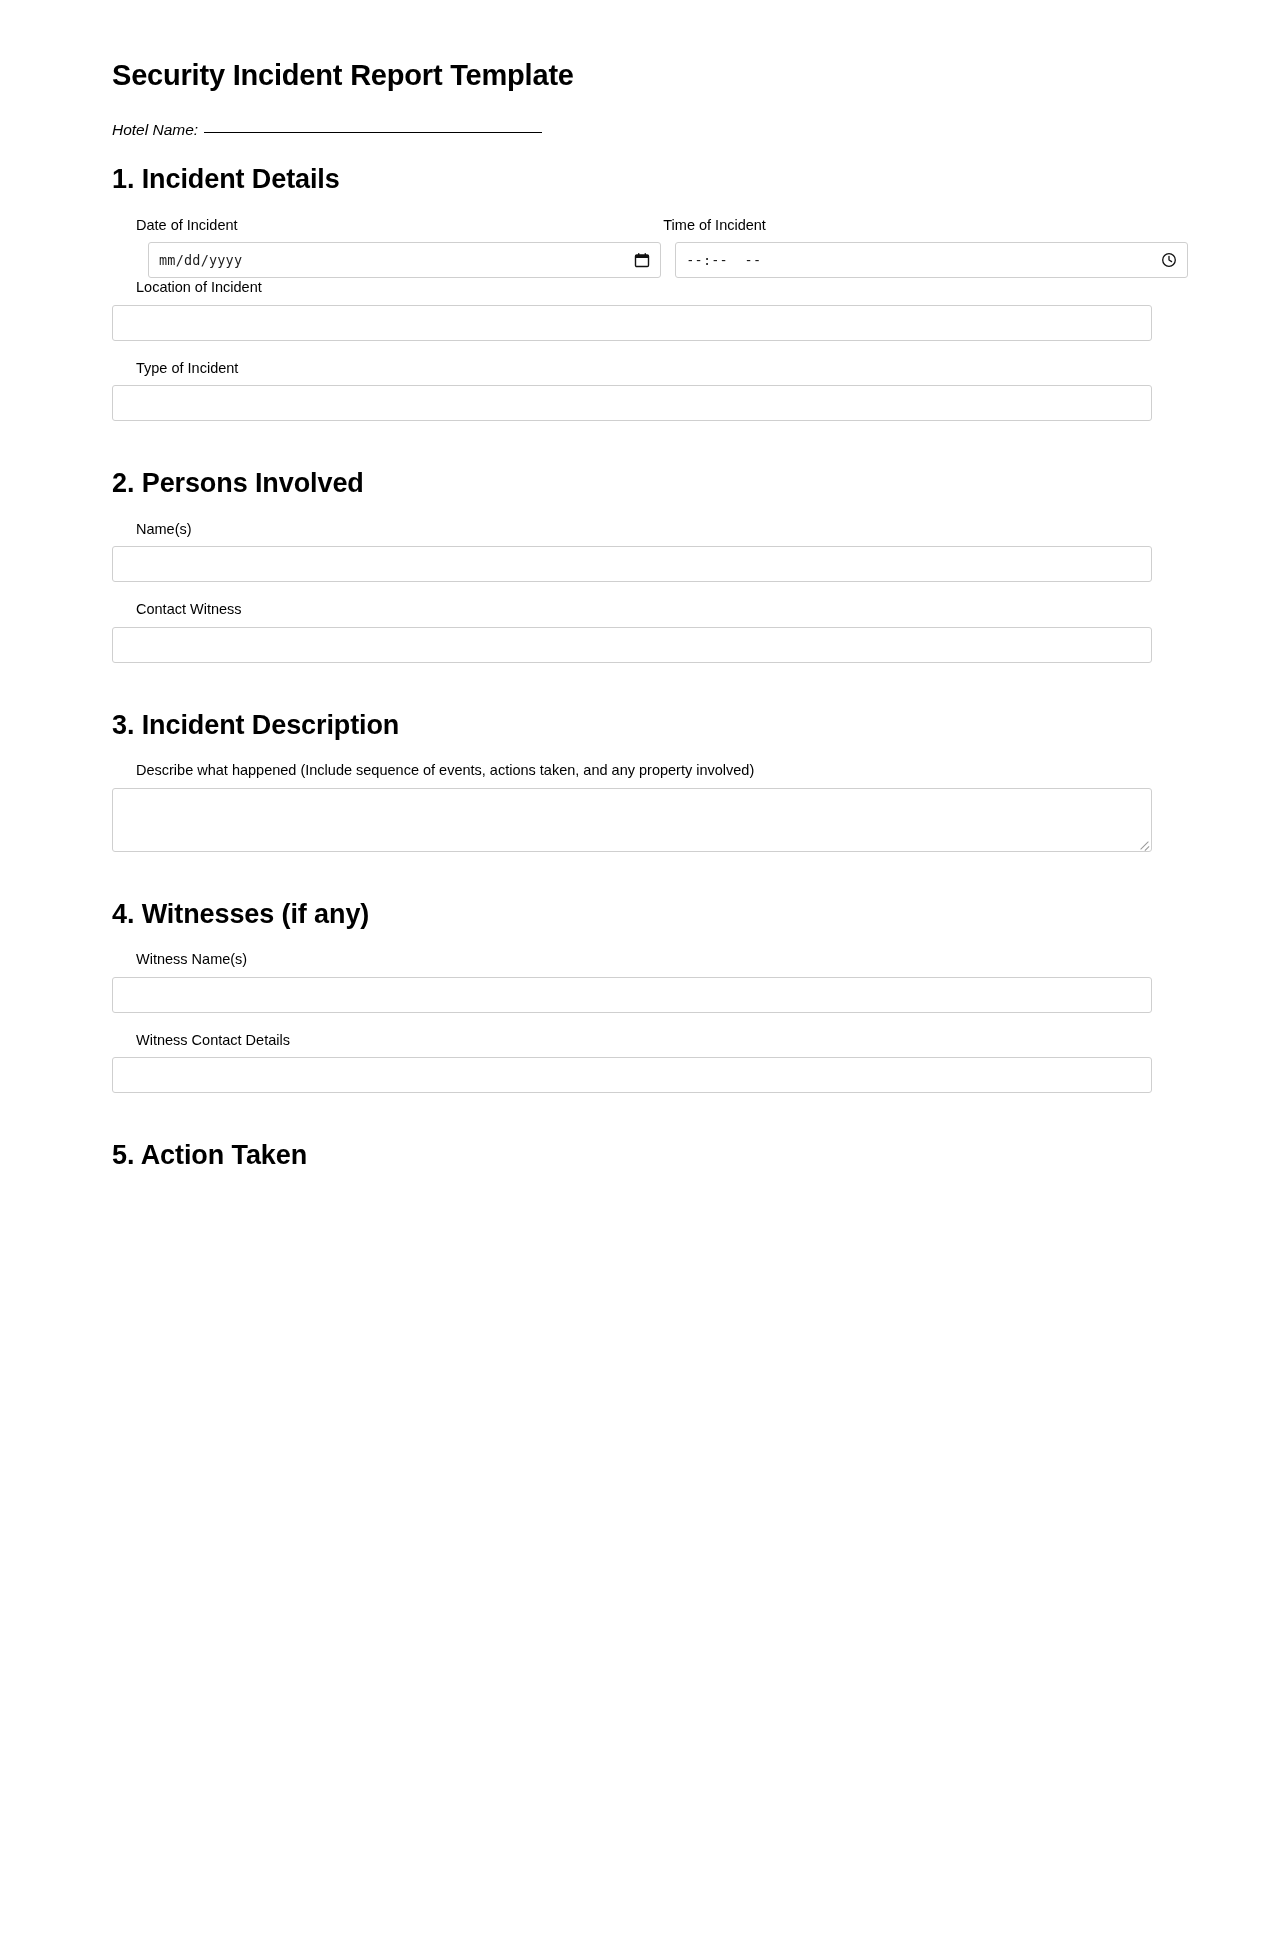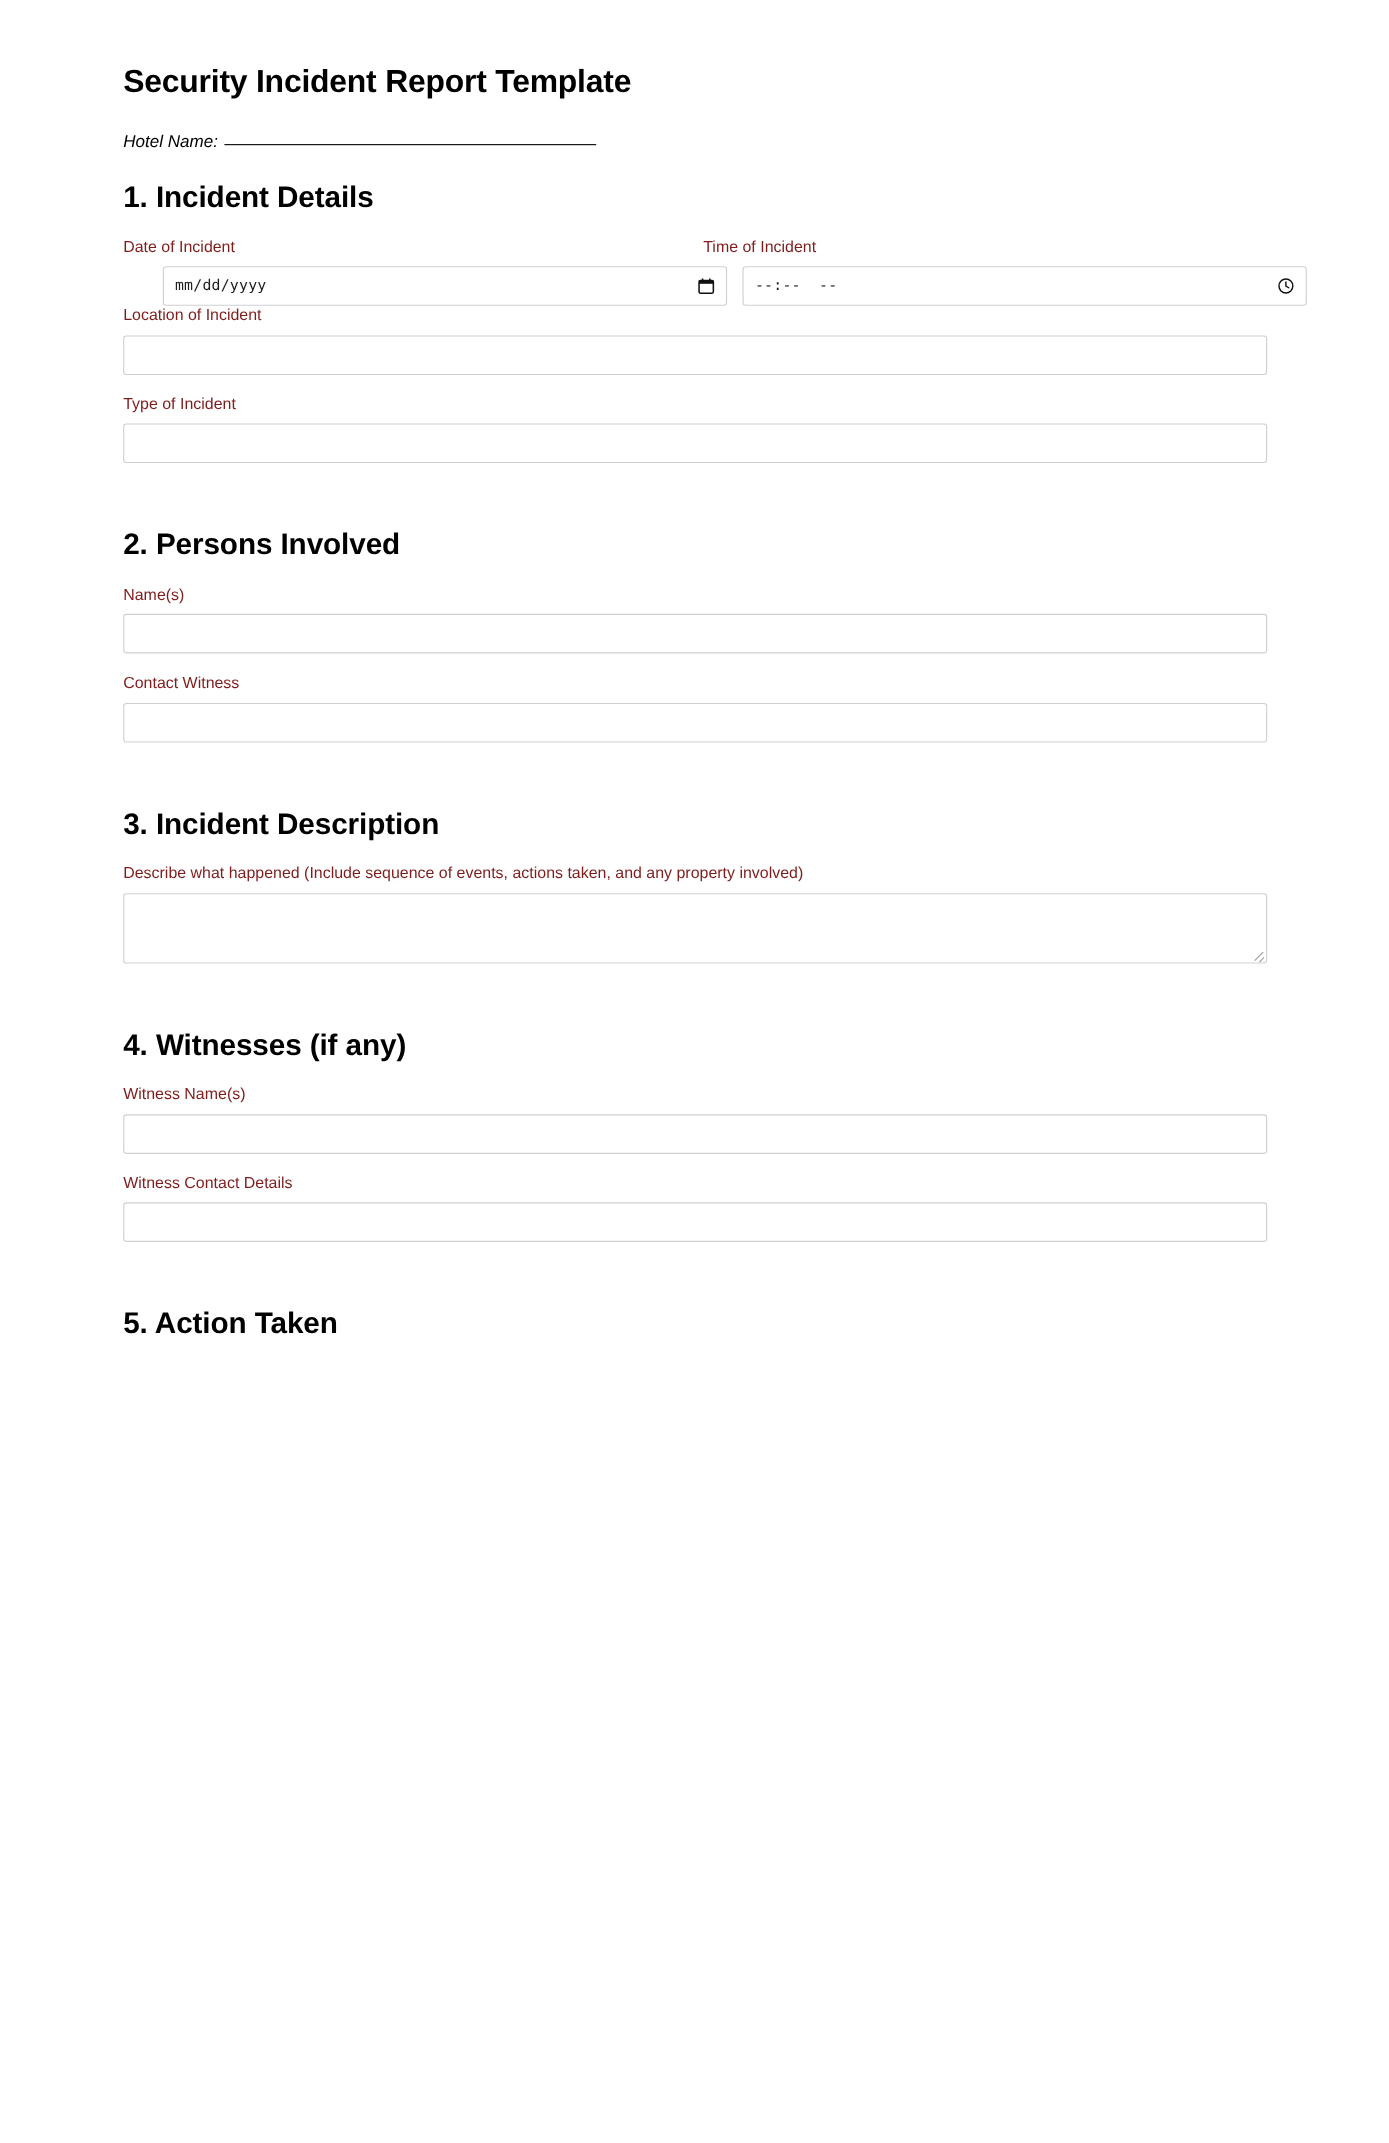--- a/index.html
+++ b/index.html
@@ -52,29 +52,30 @@
   }
 
   .section-title {
     font-size: 27px;
     font-weight: bold;
     margin: 26px 0 20px 0;
     line-height: 1.2;
     letter-spacing: -0.1px;
   }
   .section-title.first { margin-top: 22px; }
-  .section-title.gap { margin-top: 58px; }
+  .section-title.gap { margin-top: 46px; }
 
   .field { margin-bottom: 18px; }
   .field-label {
     display: block;
     font-size: 14.5px;
     line-height: 1.35;
     margin-bottom: 7px;
-    color: #7f1d1d;
+    color: #000000;
+    margin-left: 24px;
   }
 
   .input-box {
     box-sizing: border-box;
     width: 100%;
     height: 36px;
     border: 1px solid #cfcfcf;
     border-radius: 3px;
     background: #ffffff;
     font-family: "Liberation Sans", sans-serif;

